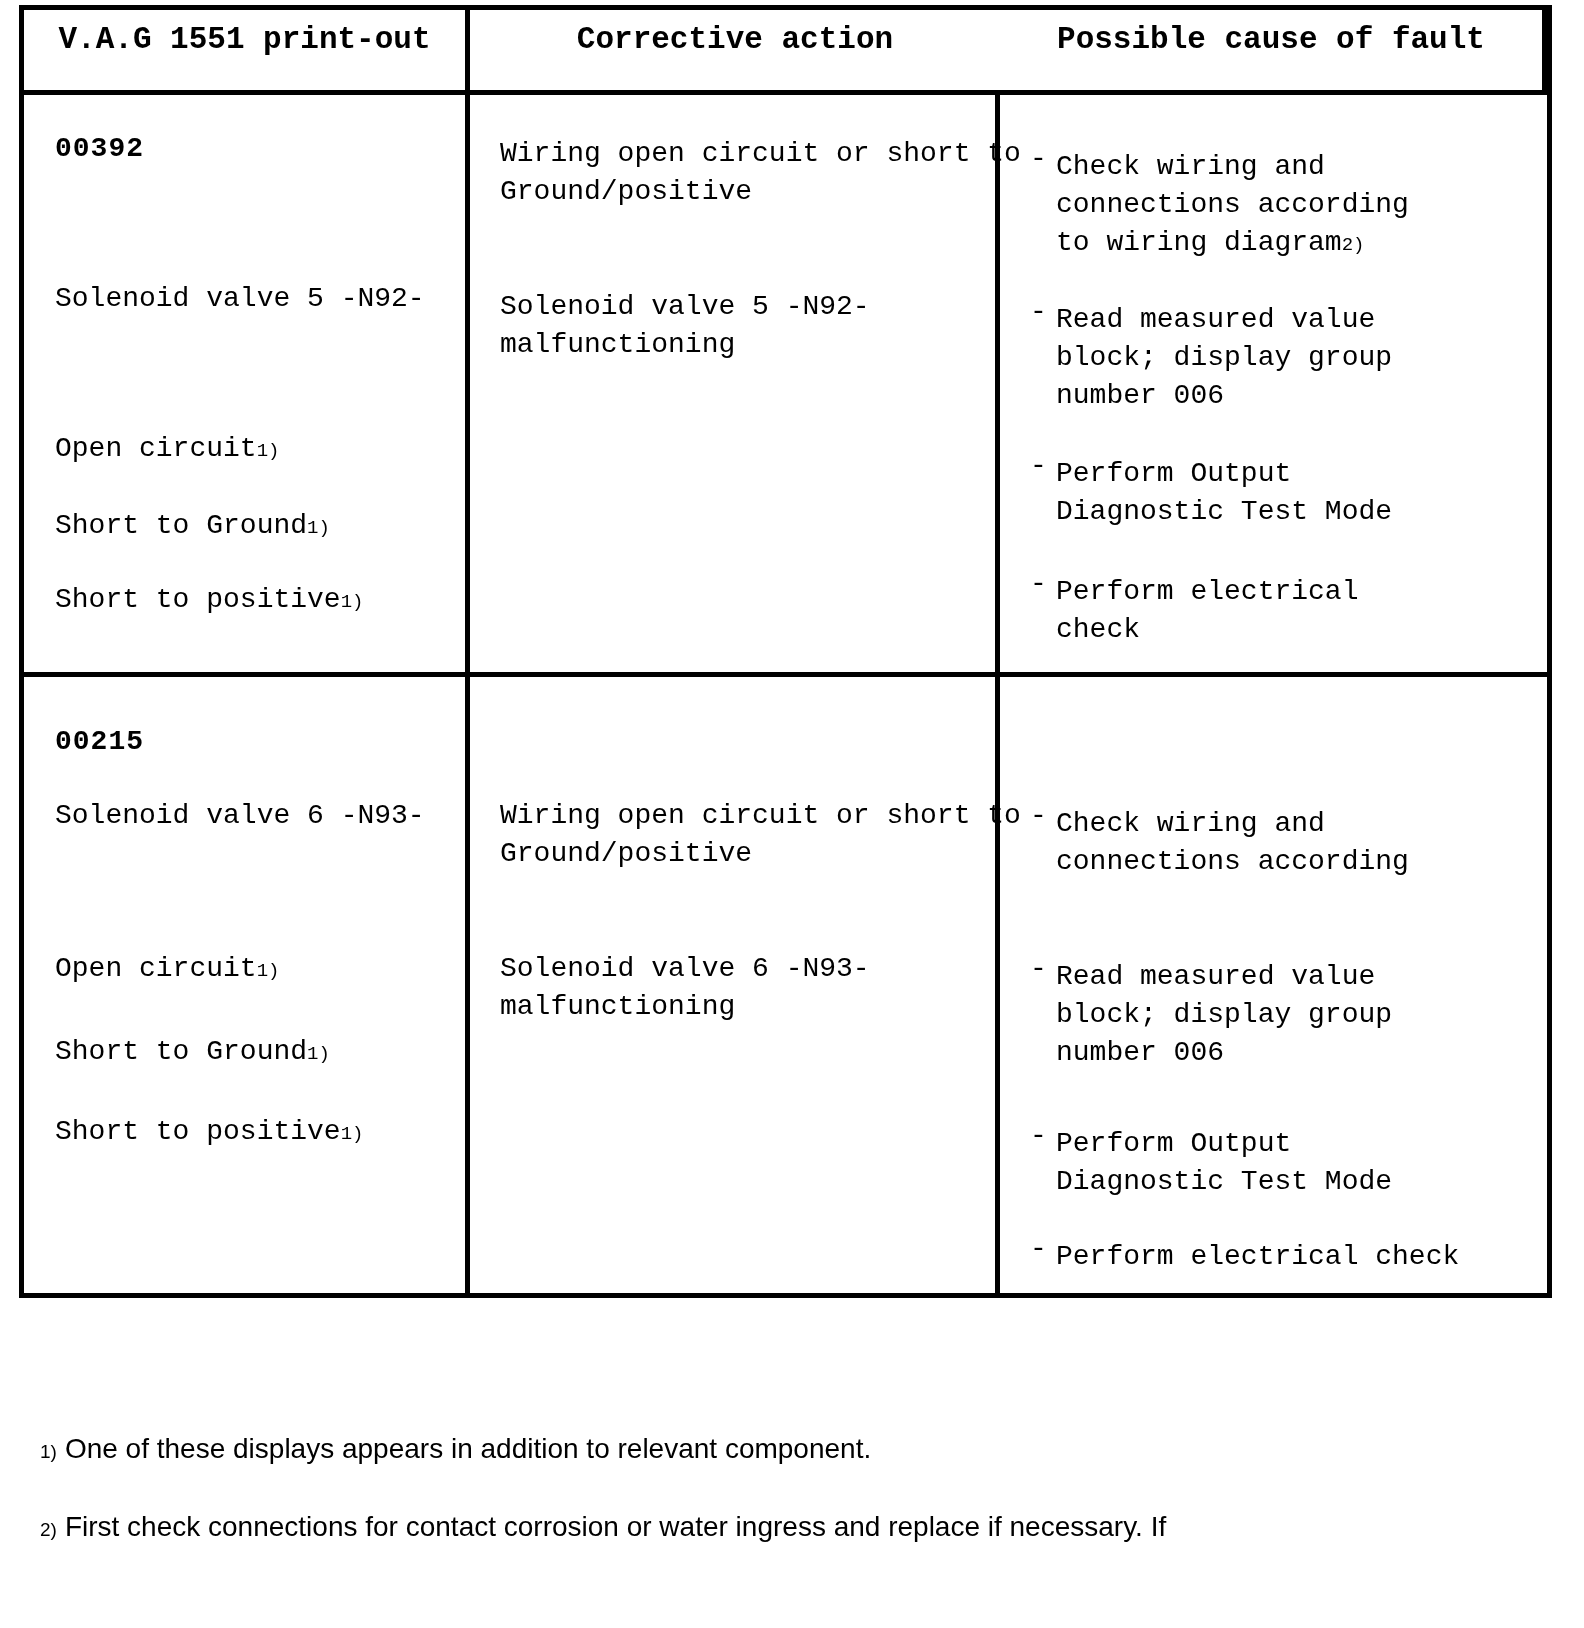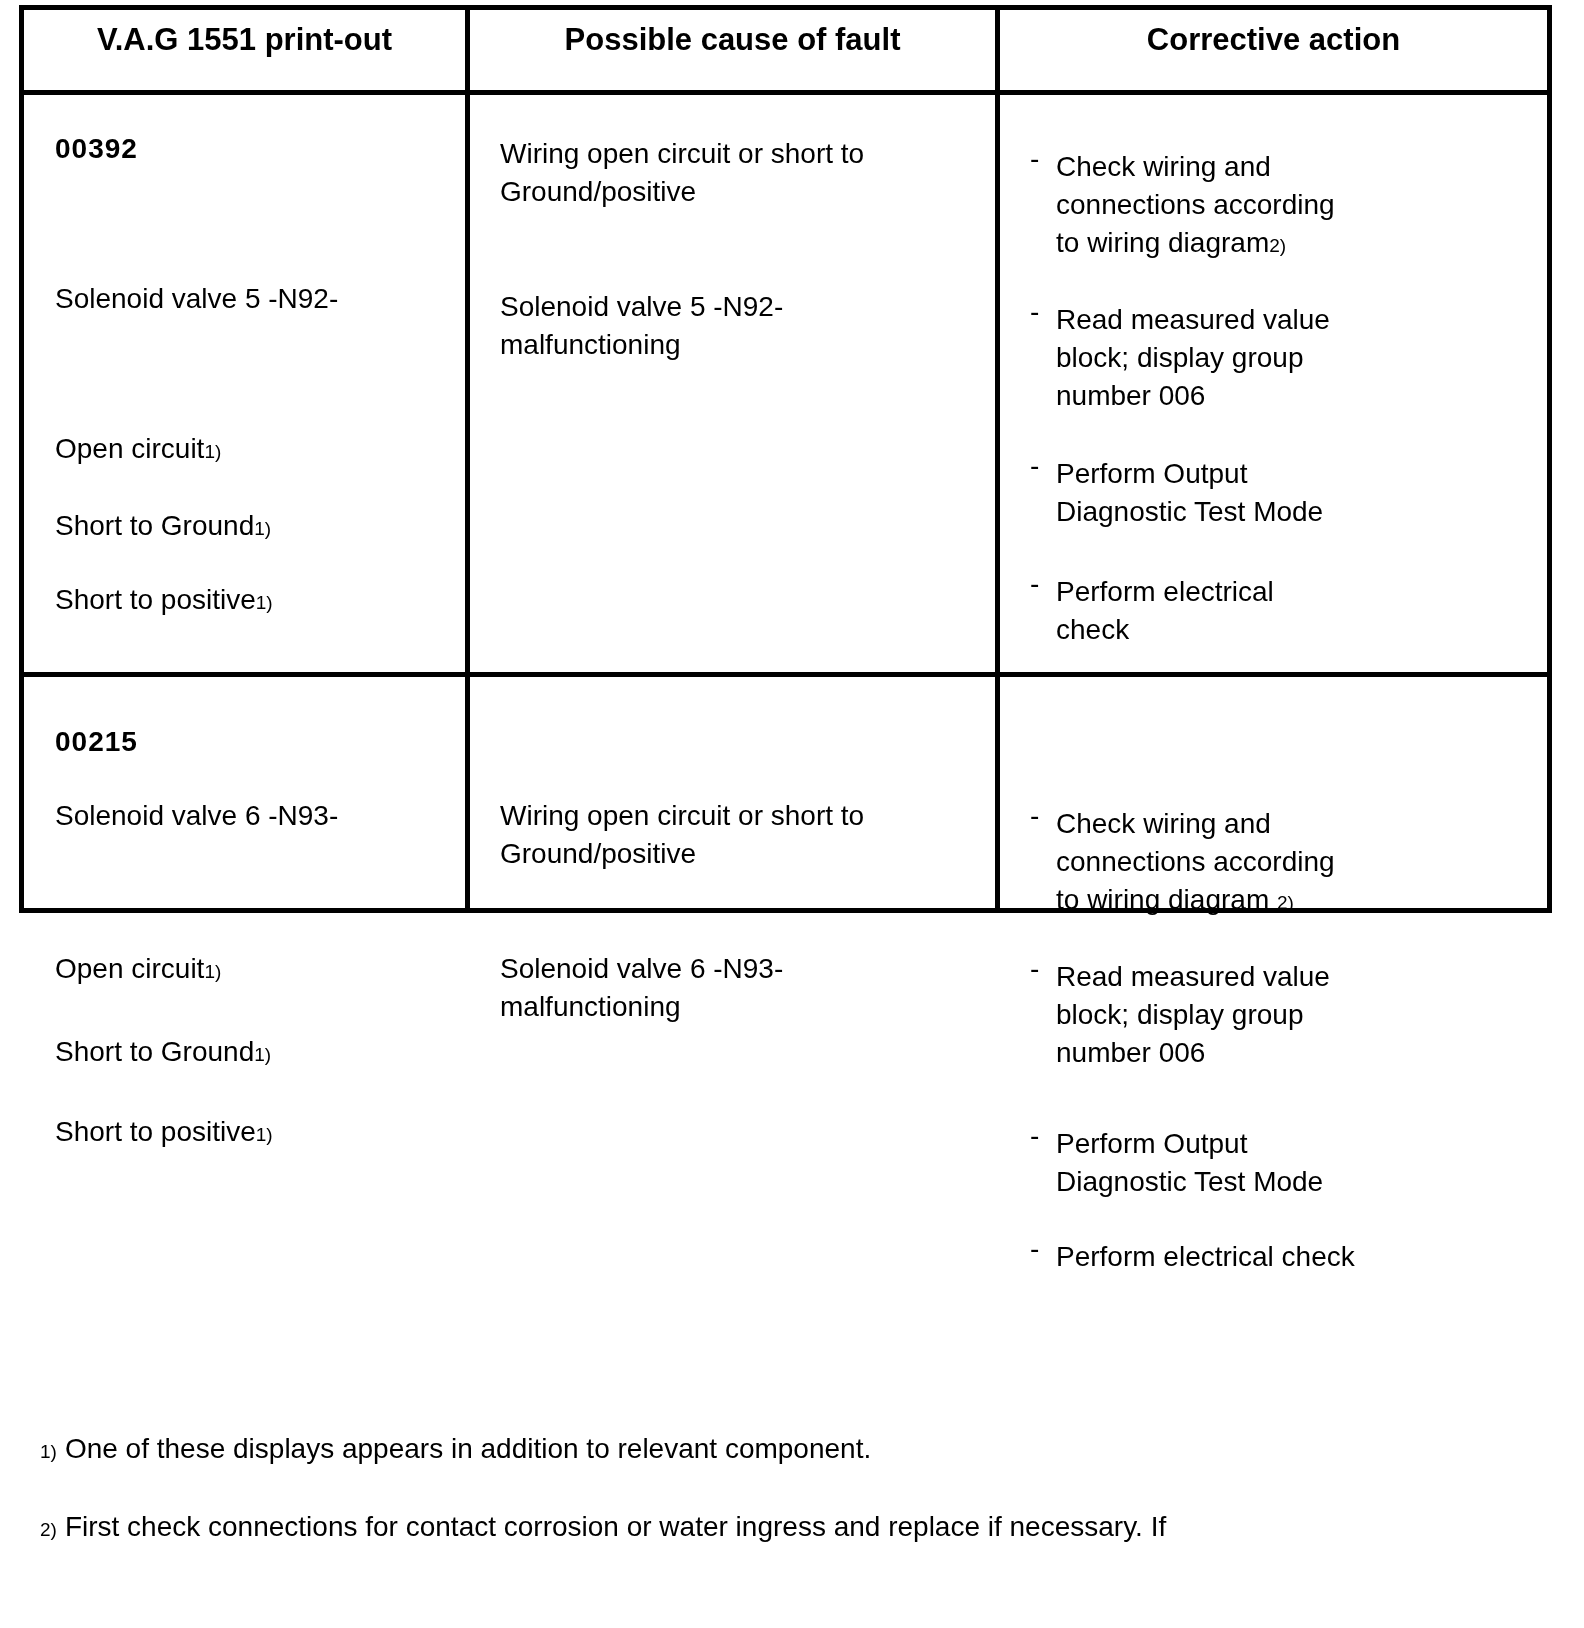--- a/index.html
+++ b/index.html
@@ -15,26 +15,27 @@
     height: 1628px;
     background: #ffffff;
     overflow: hidden;
   }
   
   .fault-table {
     position: absolute;
     left: 19px;
     top: 5px;
     width: 1533px;
-    height: 908px;
+    height: 1293px;
     box-sizing: border-box;
     border: 5px solid #000;
     display: grid;
     grid-template-columns: 446px 530px 547px;
     grid-template-rows: 85px 582px auto;
+    font-family: Liberation Mono, monospace;
   }
   .cell {
     box-sizing: border-box;
     position: relative;
     border-right: 5px solid #000;
     border-bottom: 5px solid #000;
   }
   .cell.last-col { border-right: none; }
   .cell.last-row { border-bottom: none; }
   .hcell {
@@ -73,25 +74,25 @@
 </head>
 <body>
 
 <div class="page">
 
   <div class="fault-table">
 
     <div class="cell hcell">
       <span>V.A.G 1551 print-out</span>
     </div>
+    <div class="cell hcell last-col">
+      <span>Corrective action</span>
+    </div>
     <div class="cell hcell">
       <span>Possible cause of fault</span>
-    </div>
-    <div class="cell hcell last-col">
-      <span>Corrective action</span>
     </div>
 
     <div class="cell">
       <div class="block code" style="top:35px">00392</div>
       <div class="block" style="top:185px">Solenoid valve 5 -N92-</div>
       <div class="block" style="top:335px"><span>Open circuit</span><sup class="fnmark">1)</sup></div>
       <div class="block" style="top:412px"><span>Short to Ground</span><sup class="fnmark">1)</sup></div>
       <div class="block" style="top:486px"><span>Short to positive</span><sup class="fnmark">1)</sup></div>
     </div>
 
@@ -157,21 +158,20 @@
         <div>malfunctioning</div>
       </div>
     </div>
 
     <div class="cell col23 last-col last-row">
       <div class="action" style="top:120px">
         <span class="dash">-</span>
         <span class="atext">
           <span style="display:block">Check wiring and</span>
           <span style="display:block">connections according</span>
-          <span style="display:block"><span>to wiring diagram </span><sup class="fnmark">2)</sup></span>
         </span>
       </div>
       <div class="action" style="top:273px">
         <span class="dash">-</span>
         <span class="atext">
           <span style="display:block">Read measured value</span>
           <span style="display:block">block; display group</span>
           <span style="display:block">number 006</span>
         </span>
       </div>

